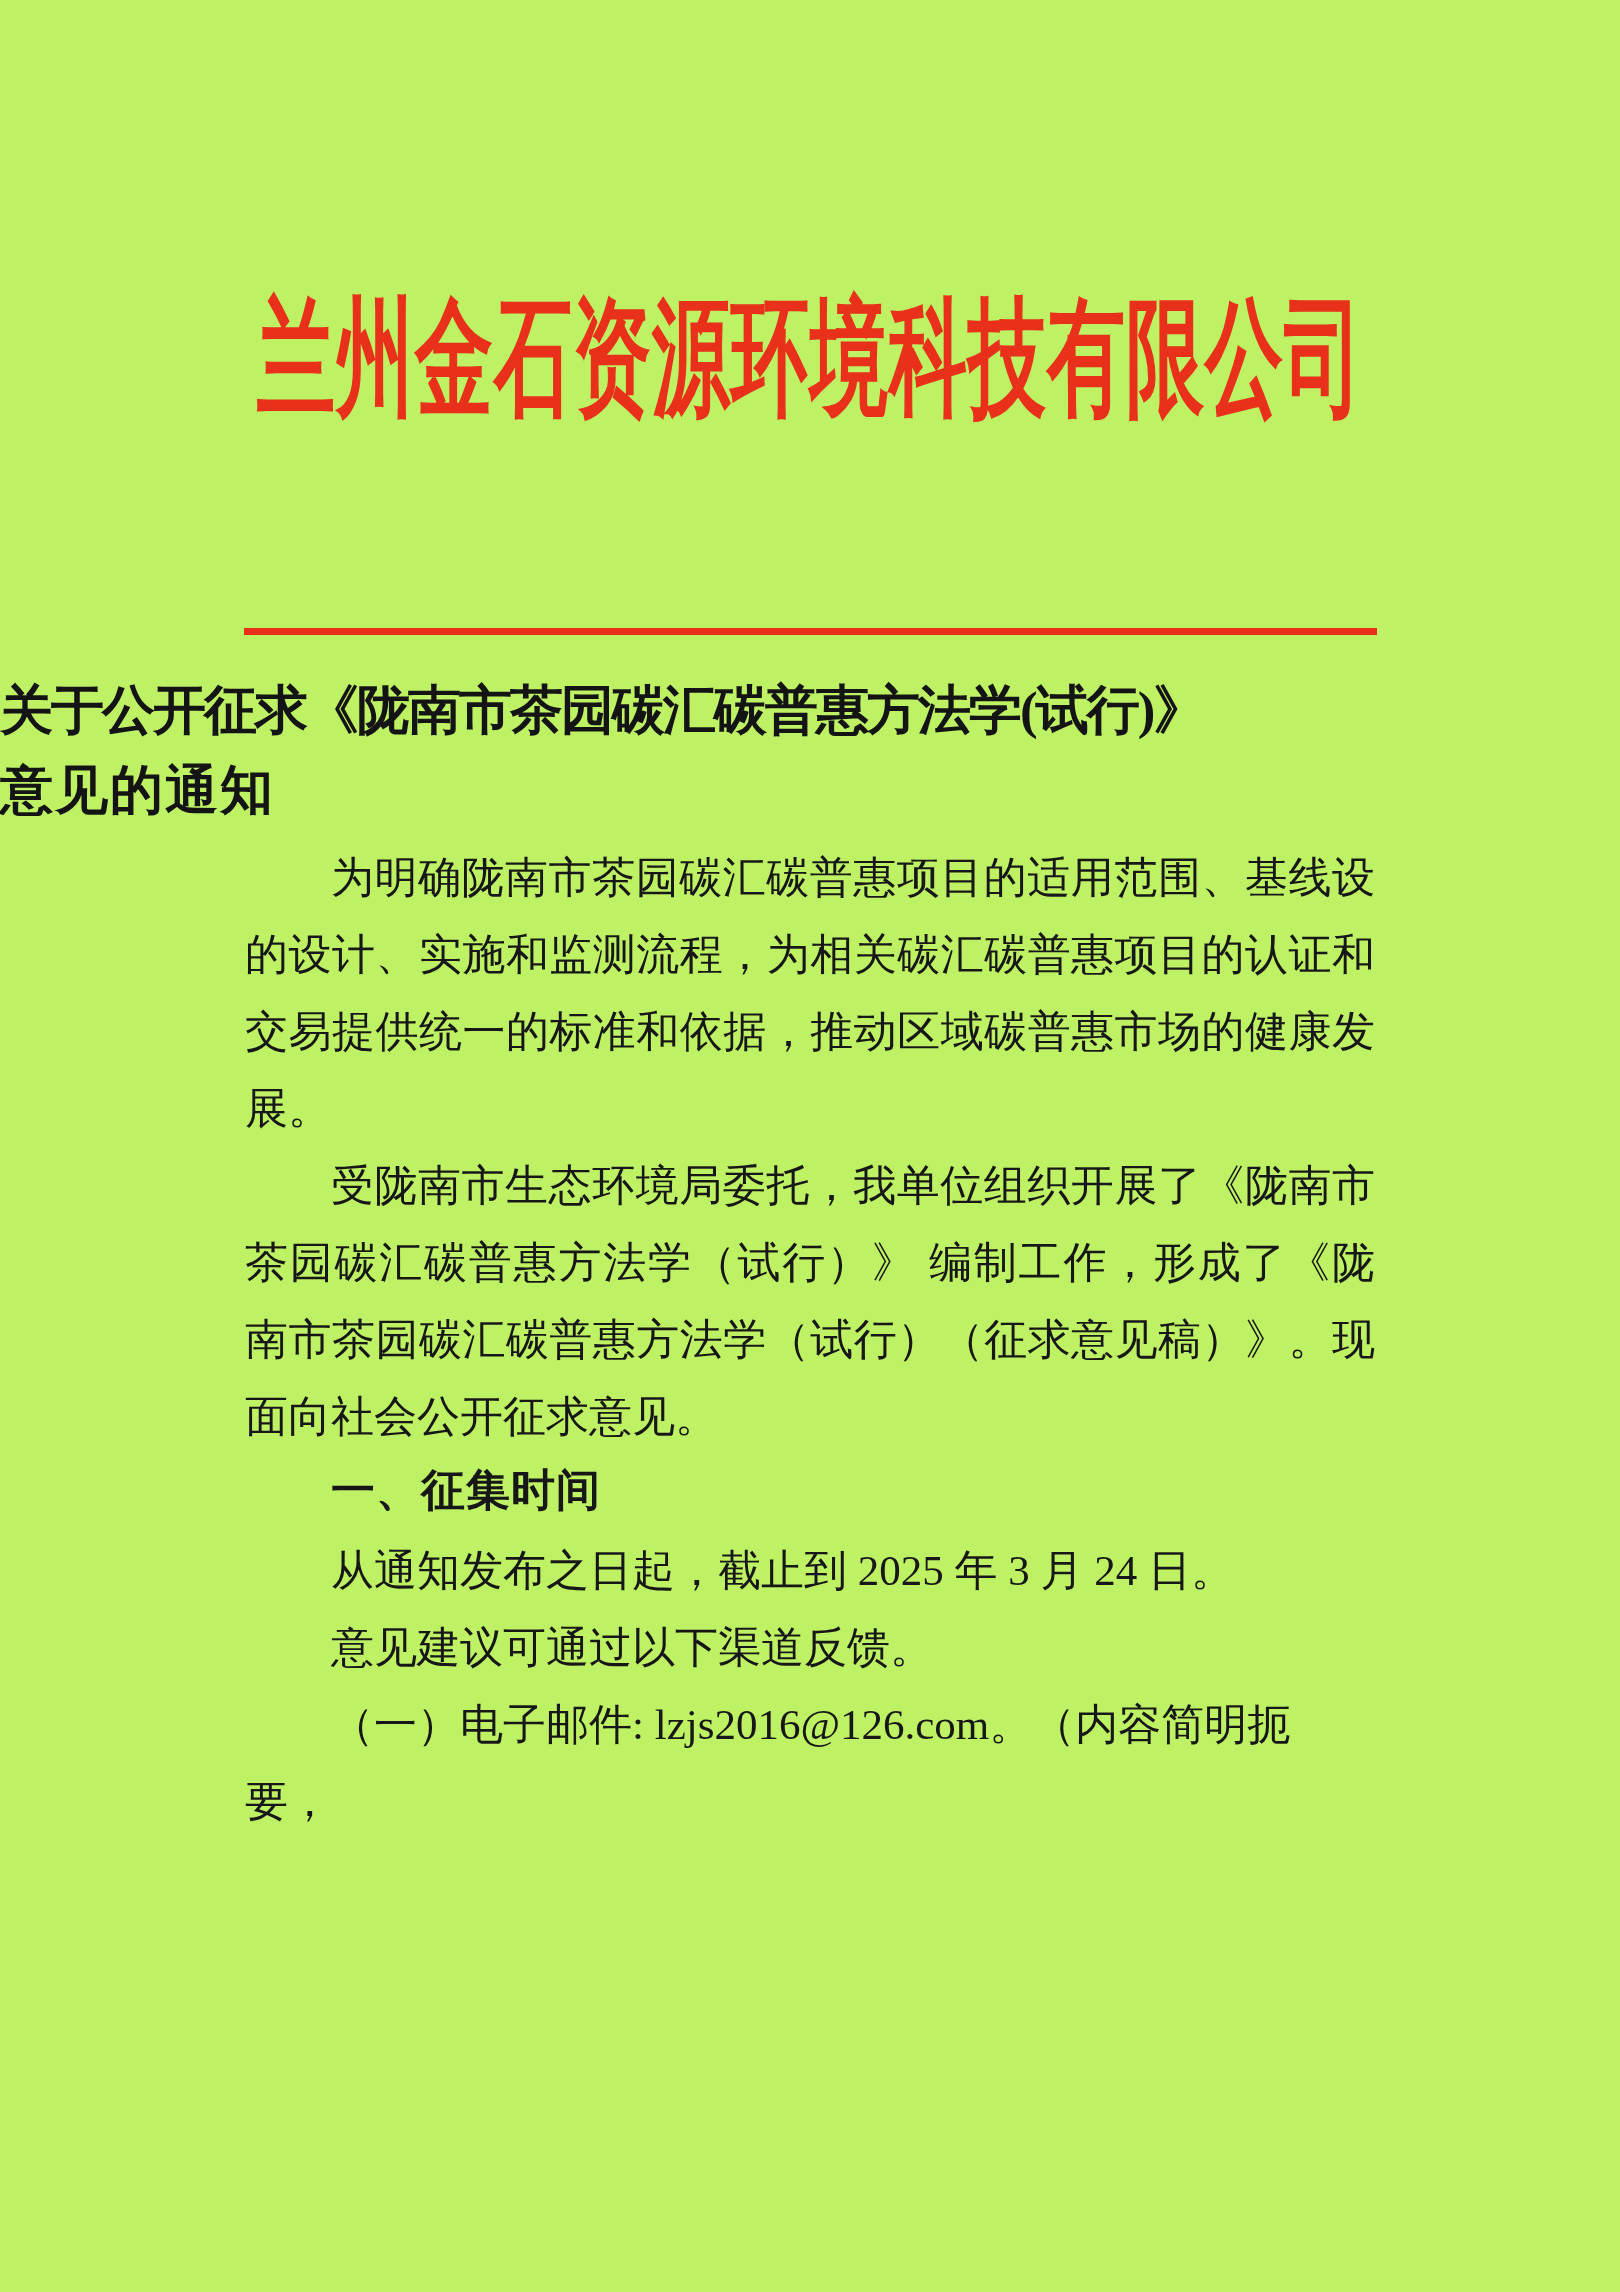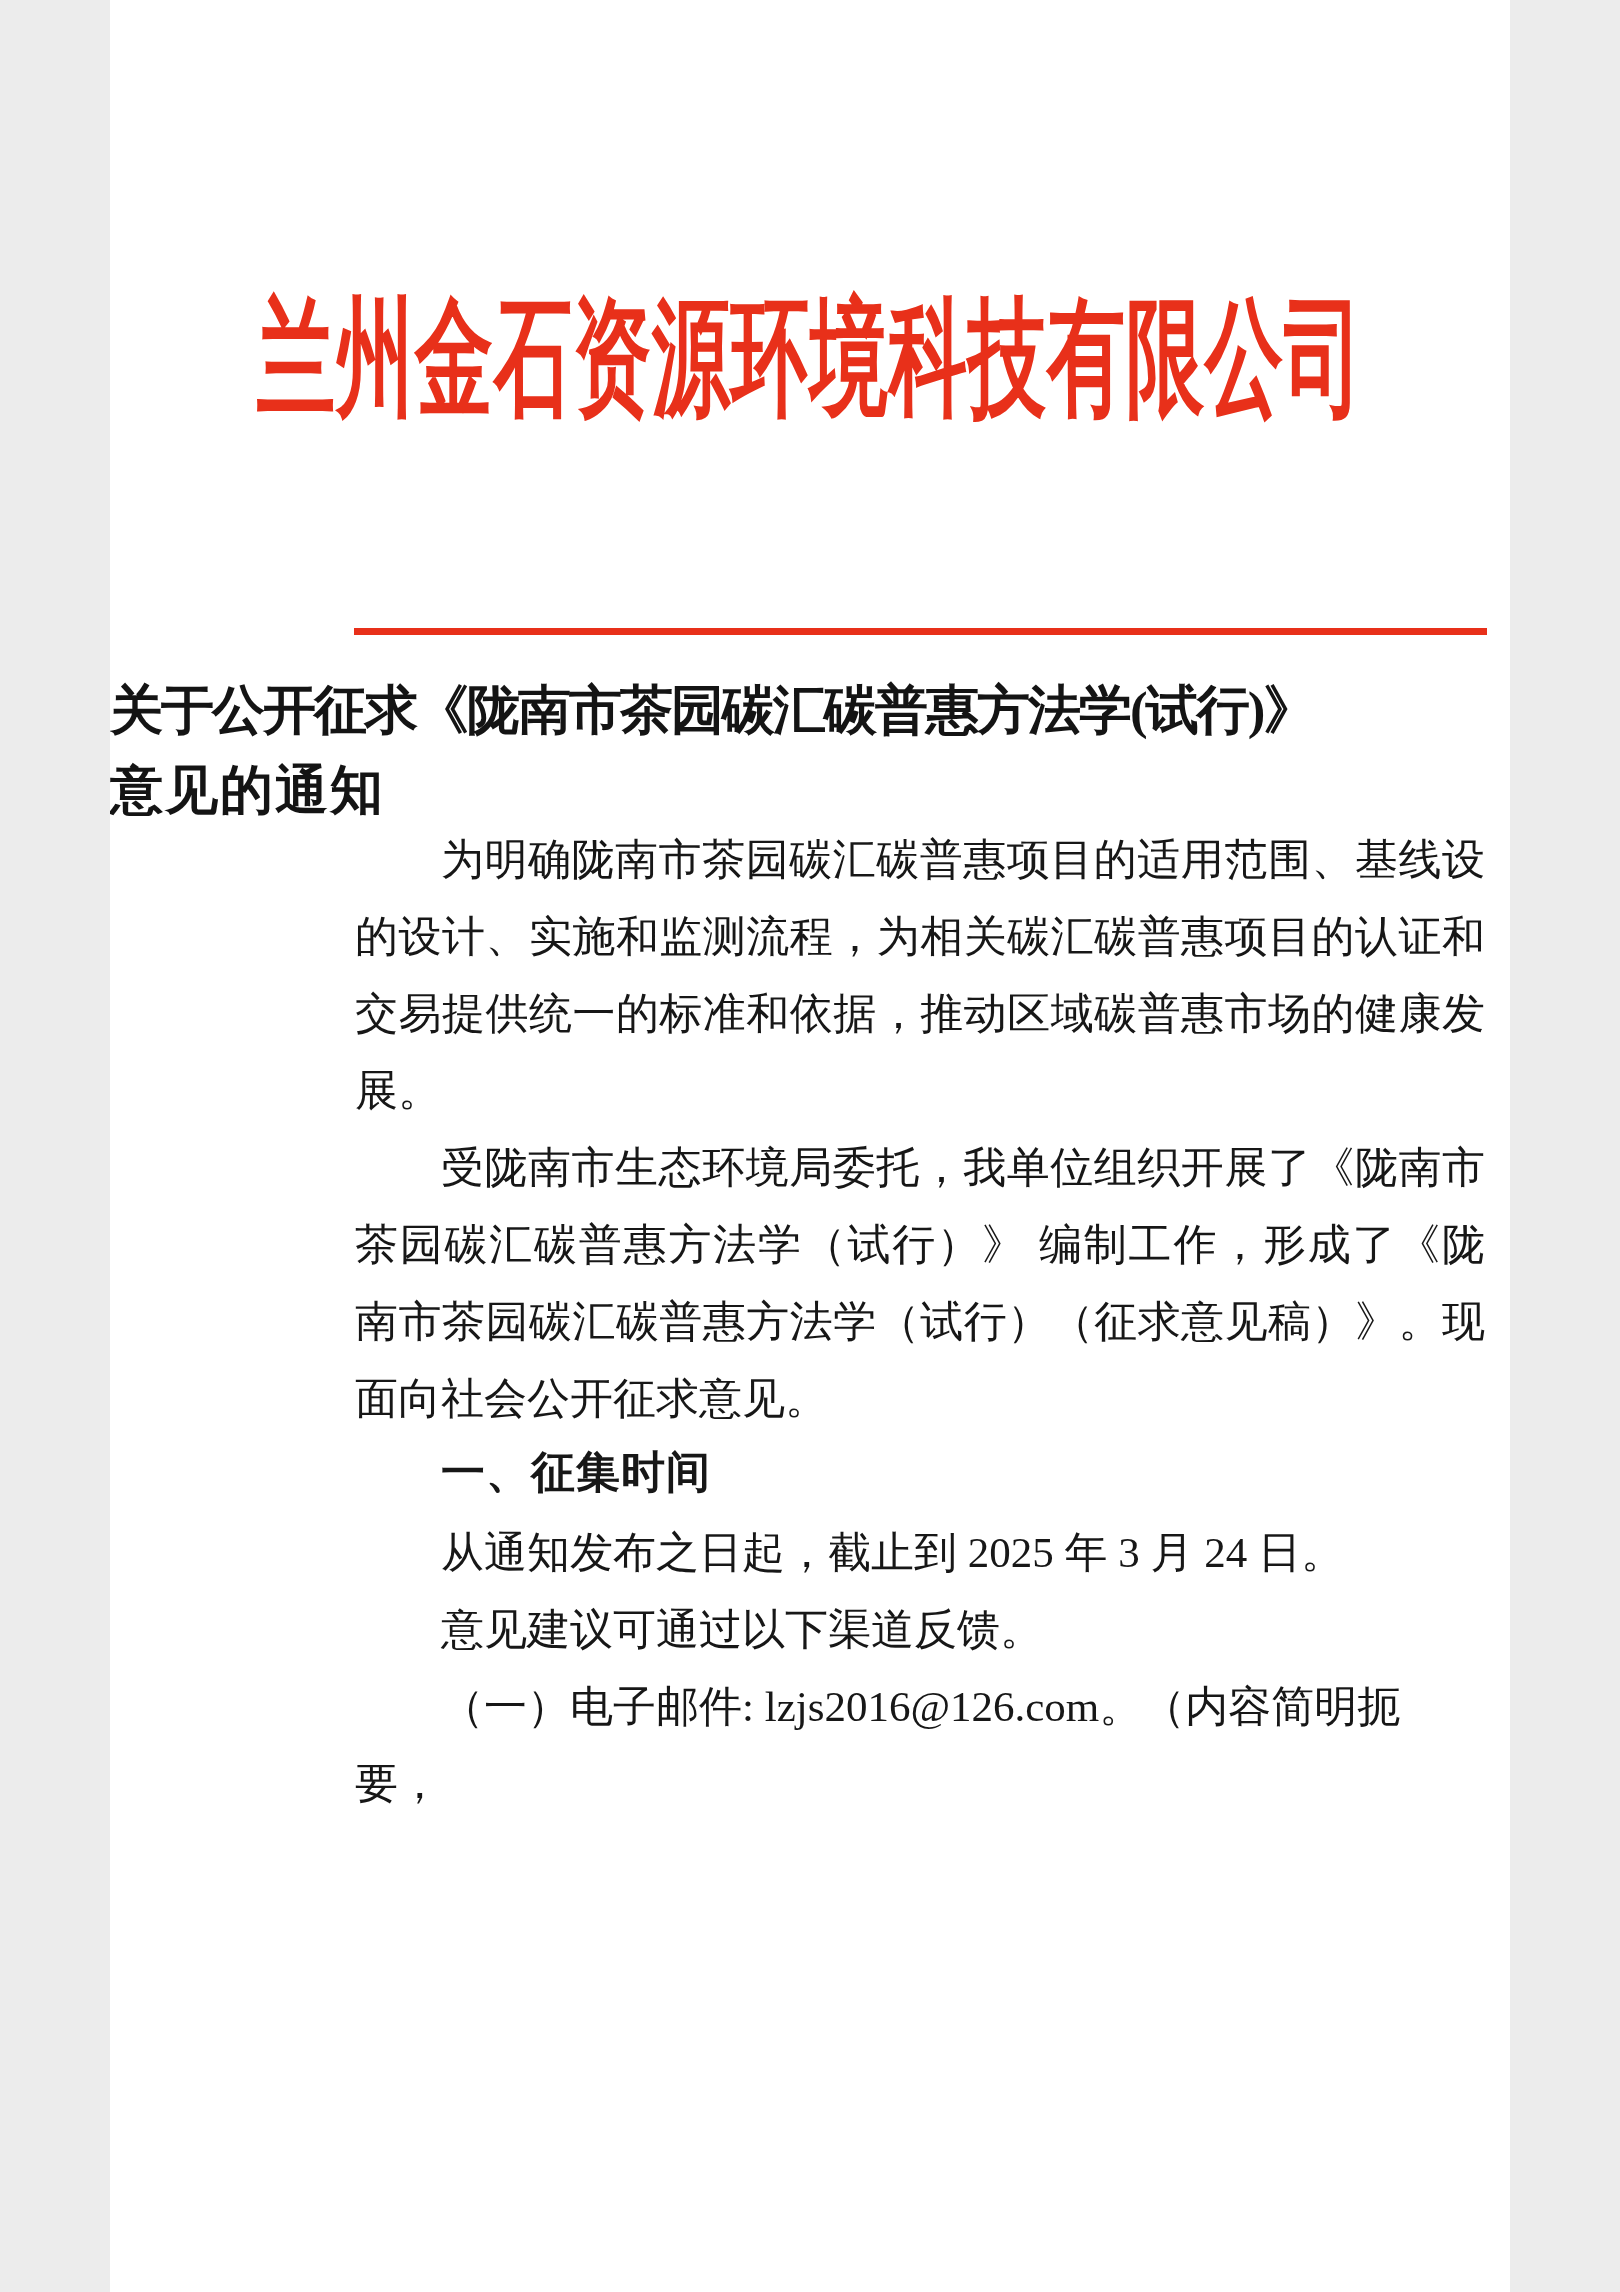--- a/index.html
+++ b/index.html
@@ -1,21 +1,21 @@
 <!DOCTYPE html>
 <html lang="zh" style="--red: #e8301a;"><head>
 <meta charset="utf-8">
 <style>
   html,body{margin:0;padding:0;background:#ececec;}
   :root{--red:#e8301a;--ink:#1b1b1b;}
   .page{
     position:relative;
-    width:1400px;height:2293px;
+    width:1620px;height:2293px;
     margin:0 auto;
-    background:#ffffff;
+    background:#bef264;
     overflow:hidden;
     font-family:"Liberation Serif","DejaVu Serif",serif;
     color:var(--ink);
   }
   .company-name{
     position:absolute;top:288px;left:0;width:100%;
     text-align:center;
     font-family:"Liberation Serif","DejaVu Serif",serif;
     font-weight:700;
     font-size:78px;line-height:86px;
@@ -33,21 +33,21 @@
   .doc-title{
     position:absolute;top:670px;left:0;width:100%;
     text-align:left;
     font-weight:700;
     font-size:53px;line-height:80px;
     letter-spacing:-2px;
     color:#141414;
   }
   .doc-title .t2{letter-spacing:2px;}
   .doc-body{
-    position:absolute;top:821px;left:245px;width:1130px;
+    position:absolute;top:839px;left:245px;width:1130px;
     font-size:43px;line-height:77px;
     color:#171717;
   }
   .line{min-height:77px;}
   .fill{text-align:justify;text-align-last:justify;}
   .indent{text-indent:86px;}
   .sec-heading{
     font-family:Liberation Mono, monospace;
     font-weight:700;
     font-size:44px;

